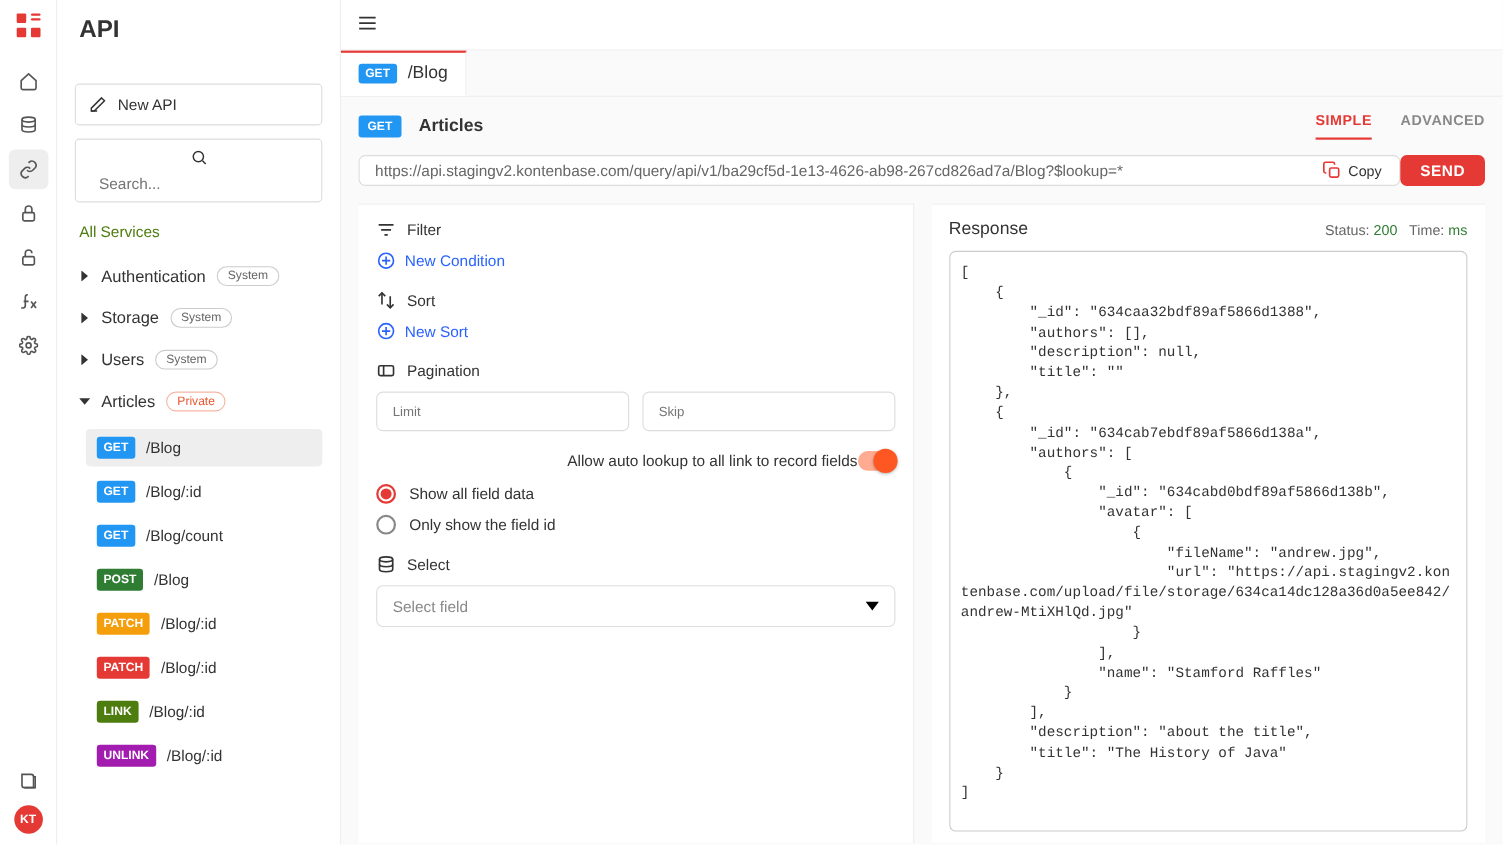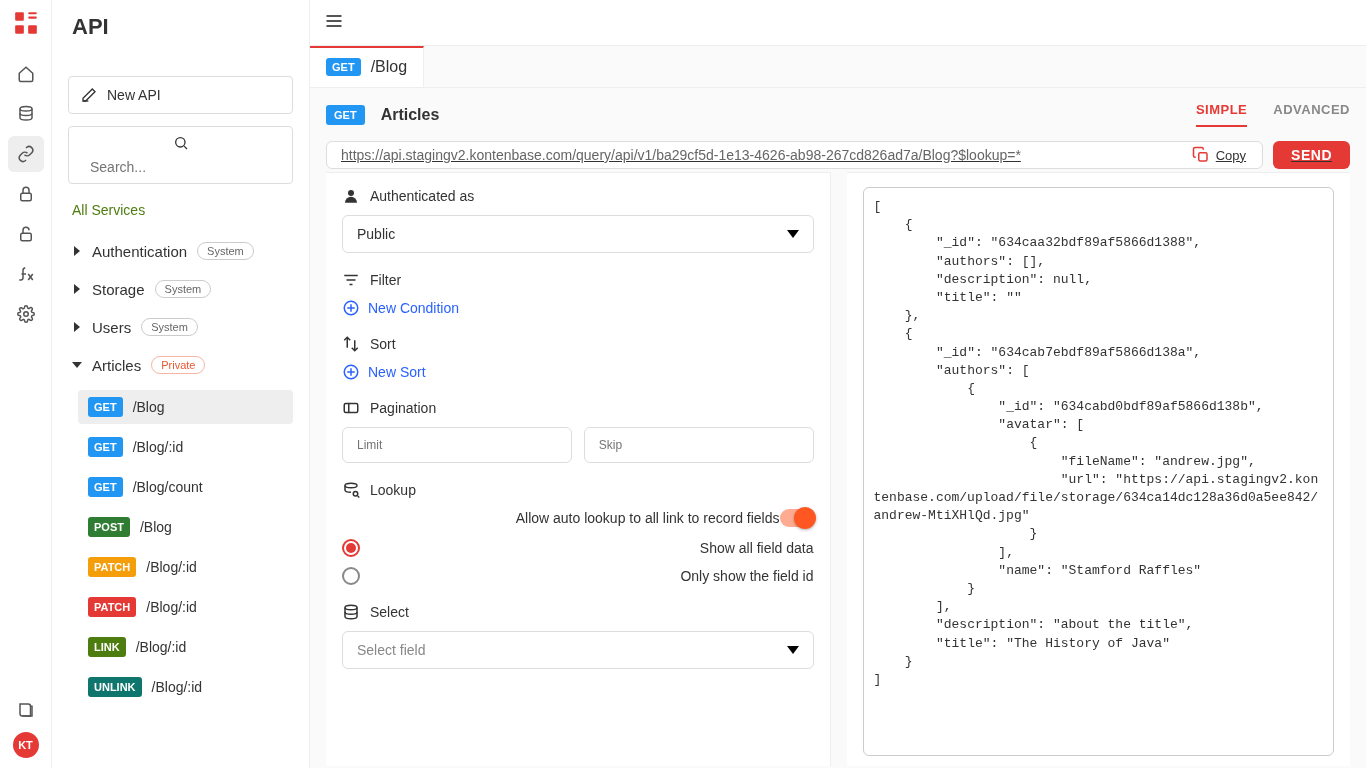--- a/index.html
+++ b/index.html
@@ -27,41 +27,41 @@
   .badge.private { border-color:#f5b5a3; color:#e8582f; }
   .endpoints { padding-left: 10px; }
   .ep { display:flex; align-items:center; gap:10px; padding:7px 10px; border-radius:4px; cursor:pointer; margin:6px 0; font-size:14px; }
   .ep.active { background:#eee; }
   .meth { color:#fff; border-radius:3px; padding:4px 6px; font-size:11px; font-weight:600; min-width:34px; text-align:center; }
   .m-get { background:#2196f3; }
   .m-post { background:#2e7d32; }
   .m-patch { background:#f59e0b; }
   .m-delete { background:#e53935; }
   .m-link { background:#4d7c0f; }
-  .m-unlink { background:#0f766e; }
+  .m-unlink { background:#a21caf; }
 
   
   .main { flex:1; display:flex; flex-direction:column; min-width:0; background:#fafafa; }
   .topbar { height:46px; border-bottom:1px solid #eee; background:#fff; display:flex; align-items:center; padding-left:14px; }
   .burger { cursor:pointer; color:#333; }
   .tabs { display:flex; background:#fafafa; border-bottom:1px solid #eee; }
   .tab { display:flex; align-items:center; gap:10px; padding:10px 16px; border-top:2px solid transparent; background:#fff; border-right:1px solid #eee; border-bottom:1px solid #eee; cursor:pointer; }
   .tab.active { border-top-color:#e53935; border-bottom-color:#fff; }
   .tab .meth { padding:3px 6px; }
 
   .content { flex:1; padding: 14px 16px 0 16px; display:flex; flex-direction:column; min-height:0; }
 
   .title-row { display:flex; align-items:center; margin-bottom:14px; }
   .title-row .meth { padding:4px 8px; margin-right:16px; }
   .title-row .ttl { font-size:16px; font-weight:600; }
   .mode-tabs { margin-left:auto; display:flex; gap:26px; }
   .mode-tab { font-size:13px; font-weight:600; letter-spacing:0.5px; color:#888; padding-bottom:8px; border-bottom:2px solid transparent; cursor:pointer; }
   .mode-tab.active { color:#e53935; border-bottom-color:#e53935; }
 
-  .url-row { display:flex; gap:10px; margin-bottom:3px;text-decoration:underline; }
+  .url-row { display:flex; margin-bottom:16px; }
   .url-box { flex:1; display:flex; align-items:center; background:#fff; border:1px solid #ddd; border-radius:6px; padding:0 10px 0 14px; }
   .url-box input { flex:1; border:0; outline:0; font-size:14px; color:#666; background:transparent; }
   .copy-btn { display:flex; align-items:center; gap:6px; color:#333; cursor:pointer; padding:4px 6px; font-size:13px; }
   .copy-btn svg { color:#e53935; }
   .send-btn { background:#e53935; color:#fff; font-weight:700; border:0; border-radius:6px; padding:0 18px; font-size:14px; letter-spacing:0.5px; cursor:pointer; }
 
   .panels { flex:1; display:flex; gap:16px; min-height:0; padding-bottom:2px; }
   .panel-left, .panel-right { background:#fff; border-top:1px solid #eee; flex:1; min-width:0; overflow-y:auto; }
   .panel-left { padding:14px 16px; border-right:1px solid #eee; }
   .panel-right { padding:14px 16px 10px 16px; display:flex; flex-direction:column; }
@@ -75,21 +75,21 @@
   .link-btn { display:flex; align-items:center; gap:8px; color:#2962ff; cursor:pointer; font-size:14px; }
   .link-btn svg { color:#2962ff; }
 
   .pag-row { display:flex; gap:12px; }
   .pag-row input { flex:1; border:1px solid #ddd; border-radius:6px; padding:10px 14px; font-size:12px; outline:0; }
 
   .lookup-row { display:flex; align-items:center; justify-content:flex-end; margin-bottom:12px; font-size:14px; }
   .toggle { width:34px; height:18px; background:#ffab91; border-radius:10px; position:relative; cursor:pointer; }
   .toggle .knob { position:absolute; right:-2px; top:-2px; width:22px; height:22px; border-radius:50%; background:#ff5722; box-shadow:0 1px 3px rgba(0,0,0,0.3); }
 
-  .radio-row { display:flex; align-items:center; gap:12px; margin-bottom:10px; cursor:pointer; font-size:14px;justify-content:space-between; }
+  .radio-row { display:flex; align-items:center; gap:12px; margin-bottom:10px; cursor:pointer; font-size:14px; }
   .radio { width:18px; height:18px; border:2px solid #888; border-radius:50%; display:flex; align-items:center; justify-content:center; }
   .radio.checked { border-color:#e53935; }
   .radio.checked::after { content:""; width:10px; height:10px; background:#e53935; border-radius:50%; }
 
   .resp-head { display:flex; align-items:center; margin-bottom:10px; }
   .resp-head .title { font-size:16px; font-weight:500; }
   .resp-head .meta { margin-left:auto; font-size:13px; color:#666; }
   .resp-head .ok { color:#2e7d32; }
   .resp-box { flex:1; border:1px solid #ccc; border-radius:6px; padding:10px; overflow:auto; min-height:0; }
   .resp-box pre { font-family: "Consolas","Courier New",monospace; font-size:13px; line-height:1.4; white-space:pre-wrap; word-break:break-all; color:#333; }
@@ -285,33 +285,20 @@
           <span>Copy</span>
         </div>
       </div>
       <button class="send-btn">SEND</button>
     </div>
 
     <div class="panels">
 
       <div class="panel-left">
 
-        <div class="sec">
-          <div class="sec-head">
-            <svg width="18" height="18" viewBox="0 0 24 24" fill="currentColor">
-                <circle cx="12" cy="8" r="4"></circle>
-                <path d="M4 21a8 8 0 0 1 16 0z"></path>
-              </svg>
-            <span>Authenticated as</span>
-          </div>
-          <div class="select">
-            <span>Public</span>
-            <span class="caret"></span>
-          </div>
-        </div>
 
         <div class="sec">
           <div class="sec-head">
             <svg width="18" height="18" viewBox="0 0 24 24" fill="none" stroke="currentColor" stroke-width="2">
                 <line x1="3" y1="6" x2="21" y2="6"></line>
                 <line x1="6" y1="12" x2="18" y2="12"></line>
                 <line x1="10" y1="18" x2="14" y2="18"></line>
               </svg>
             <span>Filter</span>
           </div>
@@ -353,29 +340,20 @@
               </svg>
             <span>Pagination</span>
           </div>
           <div class="pag-row">
             <input placeholder="Limit" style="">
             <input placeholder="Skip" style="">
           </div>
         </div>
 
         <div class="sec">
-          <div class="sec-head">
-            <svg width="18" height="18" viewBox="0 0 24 24" fill="none" stroke="currentColor" stroke-width="2">
-                <ellipse cx="12" cy="6" rx="8" ry="3"></ellipse>
-                <path d="M4 6v6c0 1.7 3.6 3 8 3"></path>
-                <circle cx="18" cy="17" r="3"></circle>
-                <path d="M21 20l2 2"></path>
-              </svg>
-            <span>Lookup</span>
-          </div>
           <div class="lookup-row">
             <span>Allow auto lookup to all link to record fields</span>
             <div class="toggle">
                 <div class="knob"></div>
               </div>
           </div>
           <div class="radio-row">
             <div class="radio checked"></div>
             <span>Show all field data</span>
           </div>
@@ -396,20 +374,30 @@
           </div>
           <div class="select">
             <span style="color:#888;">Select field</span>
             <span class="caret"></span>
           </div>
         </div>
 
       </div>
 
       <div class="panel-right">
+        <div class="resp-head">
+          <span class="title">Response</span>
+          <span class="meta">
+            <span>Status:</span>
+            <span class="ok">200</span>
+            &nbsp;
+            <span>Time:</span>
+            <span class="ok">ms</span>
+          </span>
+        </div>
         <div class="resp-box">
           <pre>[
     {
         "_id": "634caa32bdf89af5866d1388",
         "authors": [],
         "description": null,
         "title": ""
     },
     {
         "_id": "634cab7ebdf89af5866d138a",

